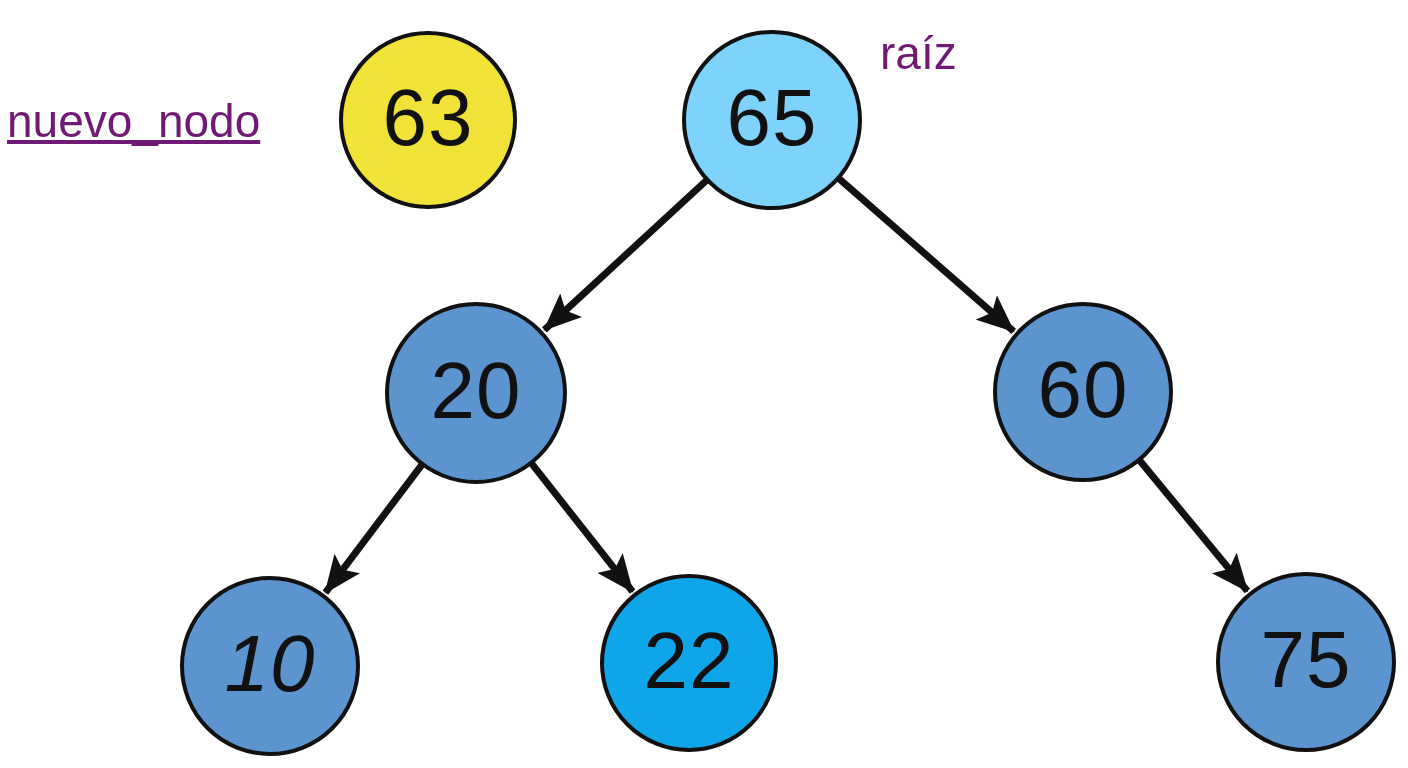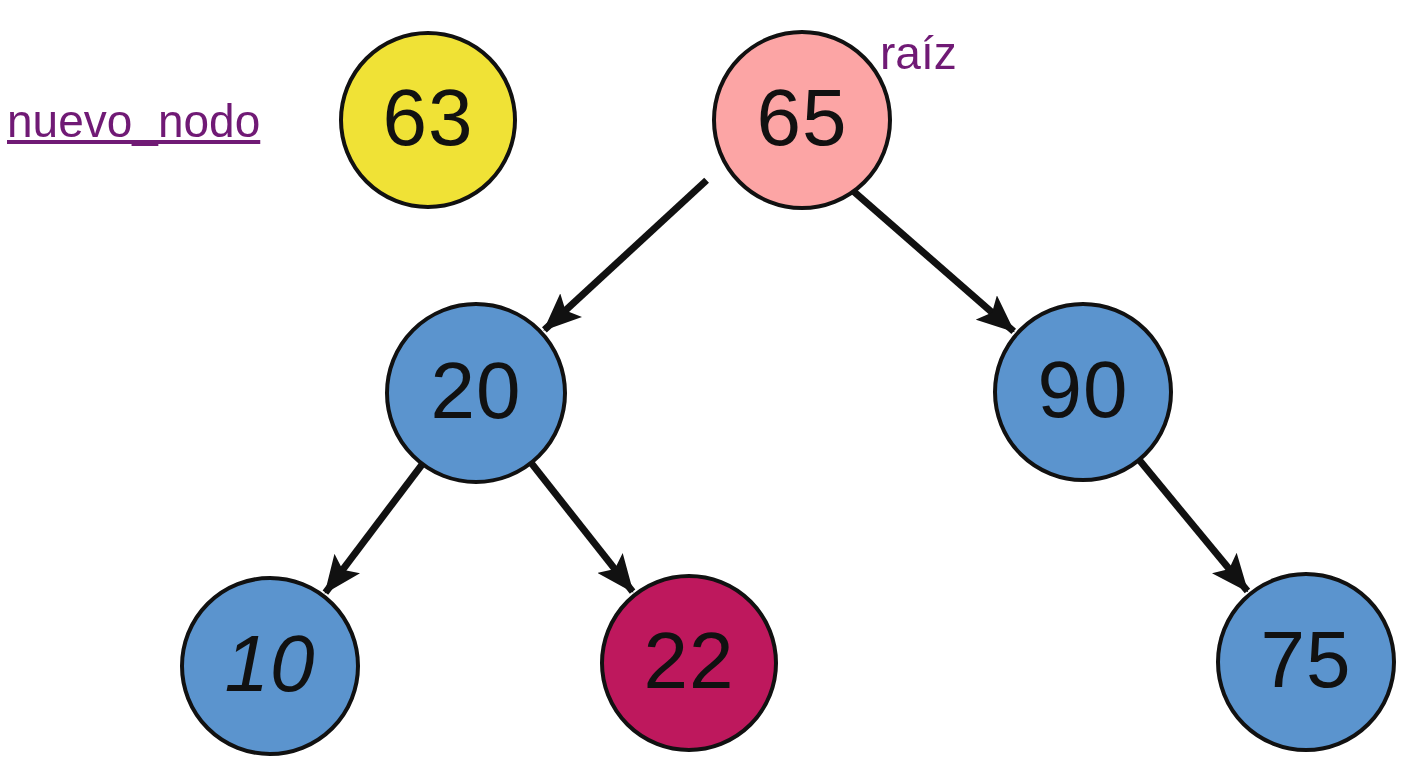--- a/index.html
+++ b/index.html
@@ -74,32 +74,32 @@
       <line x1="531.7" y1="463.7" x2="632.6" y2="591.6" stroke="#111111" marker-end="url(#arrowhead)"></line>
       <line x1="1139.7" y1="460.6" x2="1247.4" y2="591.1" stroke="#111111" marker-end="url(#arrowhead)"></line>
     </svg>
 
   <div class="label" id="new-node-label">nuevo_nodo</div>
   <div class="label" id="root-label">raíz</div>
 
   <div class="node" style="left: 339px; top: 31px; width: 178px; height: 178px; background: rgb(240, 226, 54); border-color: rgb(17, 17, 17);">
     <span class="node-value">63</span>
   </div>
-  <div class="node" style="left: 712px; top: 30px; width: 180px; height: 180px; background: #fca5a5; border-color: rgb(17, 17, 17);">
+  <div class="node" style="left: 682px; top: 30px; width: 180px; height: 180px; background: #7dd3fc; border-color: rgb(17, 17, 17);">
     <span class="node-value">65</span>
   </div>
   <div class="node" style="left: 385px; top: 302px; width: 182px; height: 182px; background: rgb(91, 148, 206); border-color: rgb(17, 17, 17);">
     <span class="node-value">20</span>
   </div>
   <div class="node" style="left: 993px; top: 302px; width: 180px; height: 180px; background: rgb(91, 148, 206); border-color: rgb(17, 17, 17);">
-    <span class="node-value">90</span>
+    <span class="node-value">60</span>
   </div>
   <div class="node" style="left: 180px; top: 576px; width: 180px; height: 180px; background: rgb(91, 148, 206); border-color: rgb(17, 17, 17); font-style: italic;">
     <span class="node-value">10</span>
   </div>
-  <div class="node" style="left: 600px; top: 574px; width: 178px; height: 178px; background: #be185d; border-color: rgb(17, 17, 17);">
+  <div class="node" style="left: 600px; top: 574px; width: 178px; height: 178px; background: #0ea5e9; border-color: rgb(17, 17, 17);">
     <span class="node-value">22</span>
   </div>
   <div class="node" style="left: 1216px; top: 572px; width: 180px; height: 180px; background: rgb(91, 148, 206); border-color: rgb(17, 17, 17); align-items: center;">
     <span class="node-value">75</span>
   </div>
 
 </div>
 
 </body></html>

